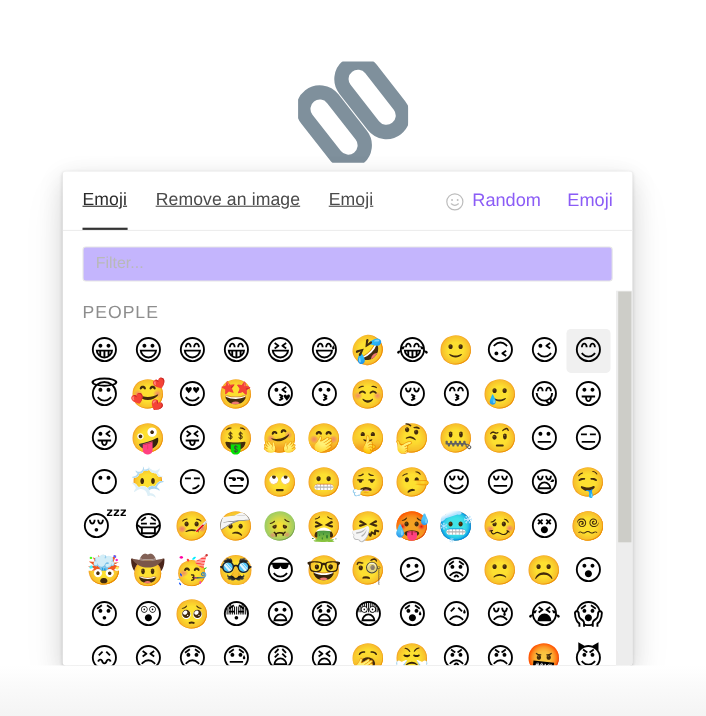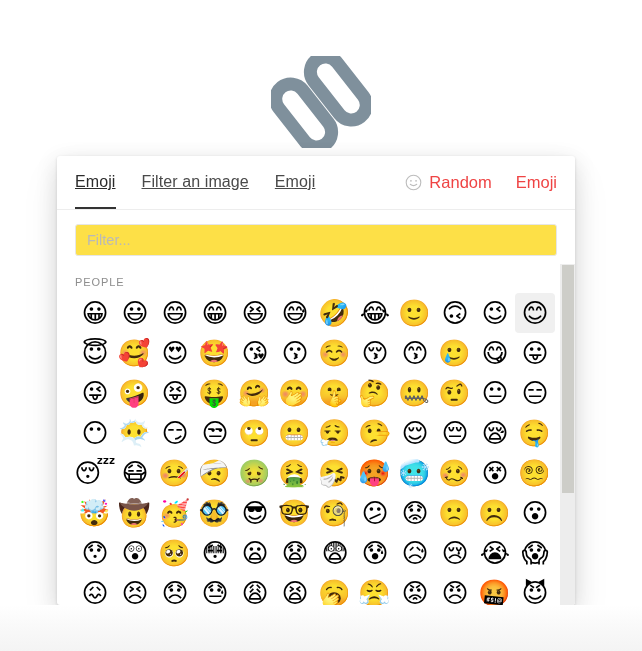--- a/index.html
+++ b/index.html
@@ -78,42 +78,42 @@
     height: 2px;
     background: #333333;
   }
   #tab-actions {
     margin-left: auto;
     display: flex;
     align-items: center;
   }
   .action {
     font-size: 16.5px;
-    color: #ef4444;
+    color: #8b5cf6;
     cursor: pointer;
     display: flex;
-    align-items: center;
+    align-items: flex-end;
     margin-left: 24px;
     white-space: nowrap;
   }
   .action .smiley {
     display: inline-block;
     margin-right: 7px;
     line-height: 0;
   }
 
   
   #filter-row {
     padding: 14px 18px 8px 18px;
   }
   #filter-input {
     width: 100%;
     height: 32px;
     box-sizing: border-box;
-    background: #fde047;
+    background: #c4b5fd;
     border: 1px solid #e6e6e6;
     border-radius: 3px;
     padding: 0 11px;
     font-size: 14.5px;
     font-family: "Liberation Sans", sans-serif;
     color: #444;
     outline: none;
   }
   #filter-input::placeholder {
     color: #b9b9b9;
@@ -122,21 +122,21 @@
   
   #scrollarea {
     position: relative;
     height: 344px;
     overflow: hidden;
   }
   #grid-inner {
     padding: 12px 18px 0 18px;
   }
   .group-title {
-    font-size: 11px;
+    font-size: 16px;
     color: #8d8d8d;
     letter-spacing: .9px;
     margin: 0 0 5px 0;
     font-weight: normal;
   }
   .emoji-row {
     display: flex;
   }
   .emoji-cell {
     width: 40px;
@@ -193,21 +193,21 @@
       <rect x="13" y="10" width="30" height="72" rx="15" ry="15"></rect>
       <rect x="13" y="-24" width="30" height="72" rx="15" ry="15" transform="translate(44 34)"></rect>
     </g>
   </svg>
 </div>
 
 <div id="picker">
 
   <div id="tabbar">
     <div class="tab active">Emoji</div>
-    <div class="tab">Filter an image</div>
+    <div class="tab">Remove an image</div>
     <div class="tab">Emoji</div>
 
     <div id="tab-actions">
       <div class="action">
         <span class="smiley">
           <svg width="17" height="17" viewBox="0 0 20 20">
             <circle cx="10" cy="10" r="8.6" fill="none" stroke="#bdbdbd" stroke-width="1.3"></circle>
             <circle cx="7" cy="8" r="1.05" fill="#bdbdbd"></circle>
             <circle cx="13" cy="8" r="1.05" fill="#bdbdbd"></circle>
             <path d="M6.2 12.1 Q10 15.2 13.8 12.1" fill="none" stroke="#bdbdbd" stroke-width="1.3" stroke-linecap="round"></path>

